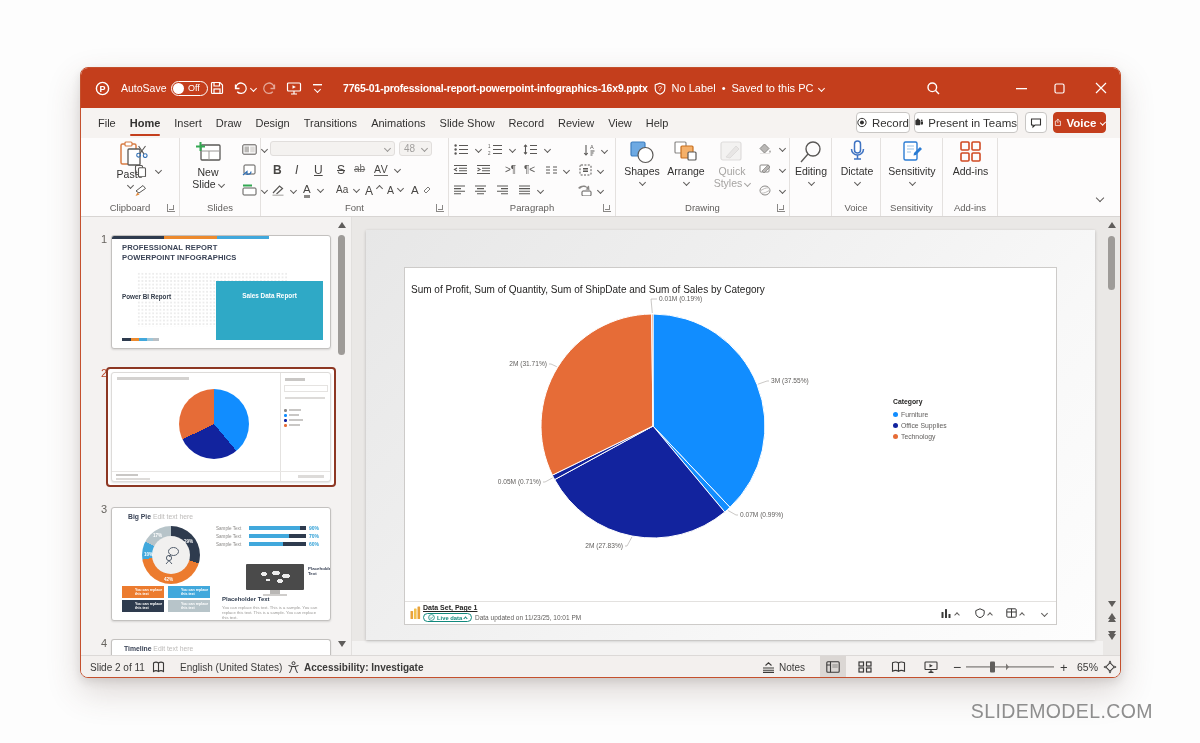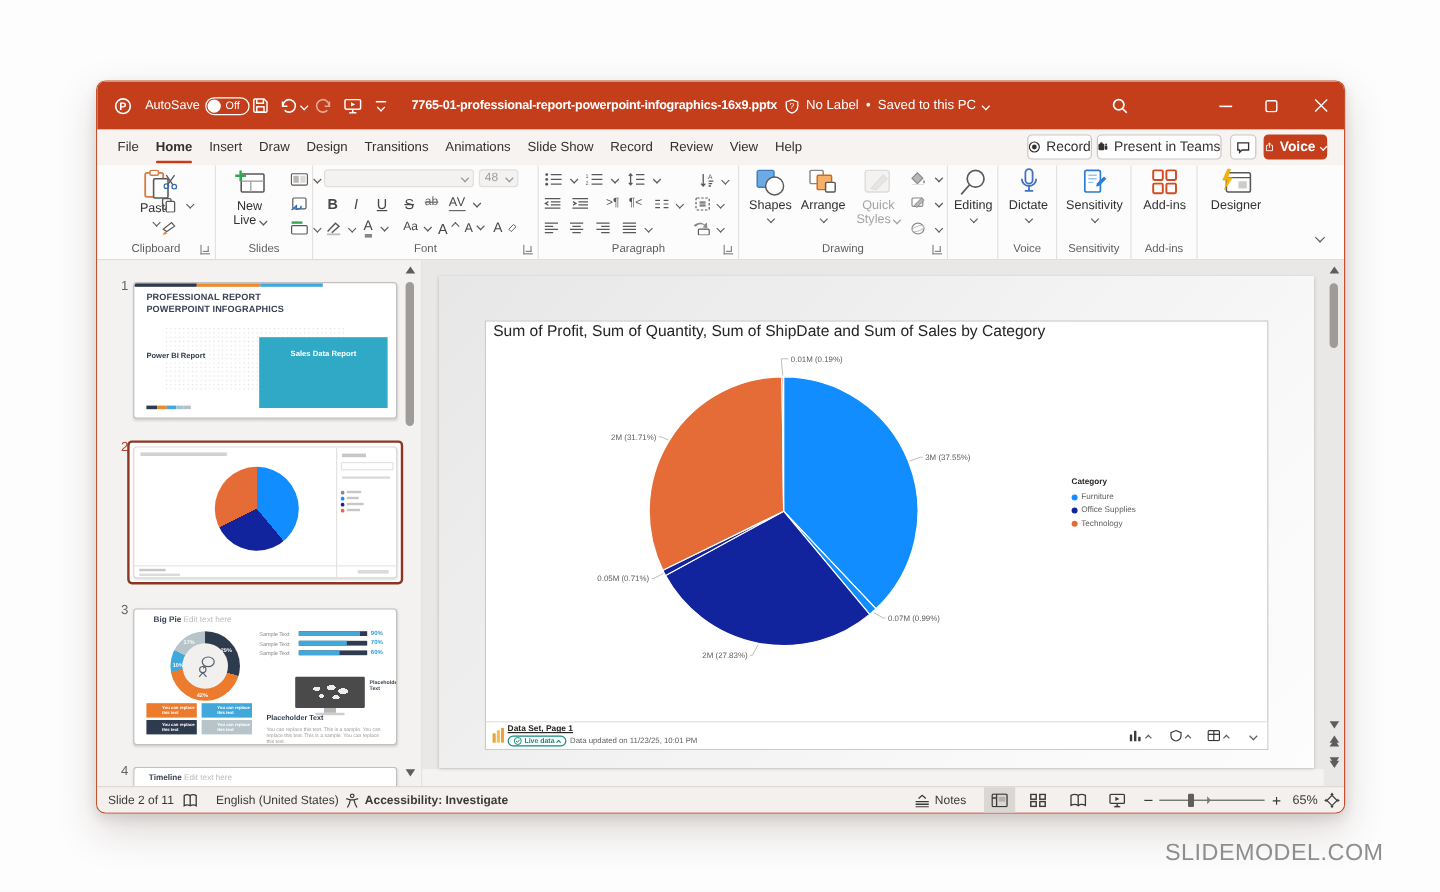--- a/index.html
+++ b/index.html
@@ -65,21 +65,21 @@
   .vsb .sthumb { width:7px; background:#9e9b98; border-radius:4px; }
 
   #editor { position:absolute; left:271px; top:0; right:0; height:100%; }
   #hsb-strip { position:absolute; left:0; right:17px; top:424px; height:14px; background:#f4f3f2; }
   #slide { position:absolute; left:14px; top:13px; width:729px; height:410px;
     background:linear-gradient(133deg,#e7e7e7 0%, #efefef 35%, #f8f8f8 70%, #fdfdfd 100%);
     box-shadow:0 1px 3px rgba(0,0,0,.22); }
 
   
   #pbi { position:absolute; left:38px; top:37px; width:653px; height:358px; background:#fff; border:1px solid #cdcbc9; }
-  #pbi-title { position:absolute; left:6px; top:0; font-size:13px; color:#252423;text-align:center; }
+  #pbi-title { position:absolute; left:6px; top:16px; font-size:10px; color:#252423;text-align:center; }
   #pbi-legend { position:absolute; left:488px; top:130px; }
   #legend-title { font-size:6.8px; font-weight:bold; color:#252423; margin-bottom:4px; }
   .leg-item { display:flex; align-items:center; gap:3px; height:11px; }
   .leg-dot { width:5px; height:5px; border-radius:50%; }
   .leg-name { font-size:6.8px; color:#605e5c; }
   #pbi-filters { position:absolute; left:545px; top:0; width:107px; height:334px; border-left:1px solid #e1dfdd; }
   #filters-head { position:absolute; left:6px; top:7px; display:flex; align-items:center; gap:7px; }
   #filters-title { font-size:8.5px; font-weight:bold; color:#252423; }
   #filters-expand { position:absolute; right:8px; top:10px; }
   #filters-search { position:absolute; left:5px; top:27px; width:96px; height:18px; border:1px solid #b3b0ad; border-radius:2px; background:#fff; display:flex; align-items:center; gap:5px; padding:0 5px; }
@@ -322,21 +322,21 @@
 
       <div class="rgroup" style="left:99px; width:81px;">
         <div class="bigbtn" style="left:7px; top:3px; width:42px;">
           <svg width="26" height="25" viewBox="0 0 26 25">
               <rect x="6" y="4" width="19" height="15" rx="1" fill="#fff" stroke="#5a5856" stroke-width="1.3"></rect>
               <path d="M6 10 h19 M14 10 v9" stroke="#9a9896" stroke-width="1"></path>
               <path d="M5.5 1 v9 M1 5.5 h9" stroke="#33a852" stroke-width="2"></path>
             </svg>
           <span class="blabel">New</span>
           <span class="blabel" style="display:flex;align-items:center;gap:3px;">
-              <span>Live</span>
+              <span>Slide</span>
               <span class="cv"></span>
             </span>
         </div>
         <div class="smallbtn" style="left:62px; top:6px;">
           <svg width="15" height="11" viewBox="0 0 15 11" fill="none" stroke="#5a5856" stroke-width="1">
               <rect x="0.8" y="0.8" width="13.4" height="9.4" rx="1"></rect>
               <rect x="2.5" y="2.5" width="4.5" height="5.8" fill="#b9b7b5" stroke="none"></rect>
               <rect x="8.2" y="2.5" width="4.5" height="5.8" fill="#dddbd9" stroke="none"></rect>
             </svg>
           <span class="cv" style="margin-left:2px;"></span>
@@ -615,31 +615,20 @@
               <rect x="2" y="2" width="8" height="8" rx="1"></rect>
               <rect x="13" y="2" width="8" height="8" rx="1"></rect>
               <rect x="2" y="13" width="8" height="8" rx="1"></rect>
               <rect x="13" y="13" width="8" height="8" rx="1"></rect>
             </svg>
           <span class="blabel">Add-ins</span>
         </div>
         <div class="glabel">Add-ins</div>
       </div>
 
-      <div class="rgroup" style="left:917px; width:64px; border-right:none;">
-        <div class="bigbtn" style="left:7px; top:2px; width:50px;">
-          <svg width="28" height="25" viewBox="0 0 28 25">
-              <rect x="6" y="4" width="20" height="16" rx="1.5" fill="#fff" stroke="#5a5856" stroke-width="1.3"></rect>
-              <path d="M6 8 h20" stroke="#5a5856" stroke-width="1"></path>
-              <rect x="16" y="11" width="7" height="6" fill="#cfcdcb"></rect>
-              <path d="M7 1 L3 10 h3.5 L4.5 18 L11 8 h-4 L9.5 1 Z" fill="#f7b500" stroke="#e09c00" stroke-width=".5"></path>
-            </svg>
-          <span class="blabel">Designer</span>
-        </div>
-      </div>
 
       <div class="smallbtn" style="left:1016px; top:57px;">
           <span class="cv" style="width:6px;height:6px;"></span>
         </div>
     </div>
 
     <div id="main">
 
       <div id="slidepanel">
 

